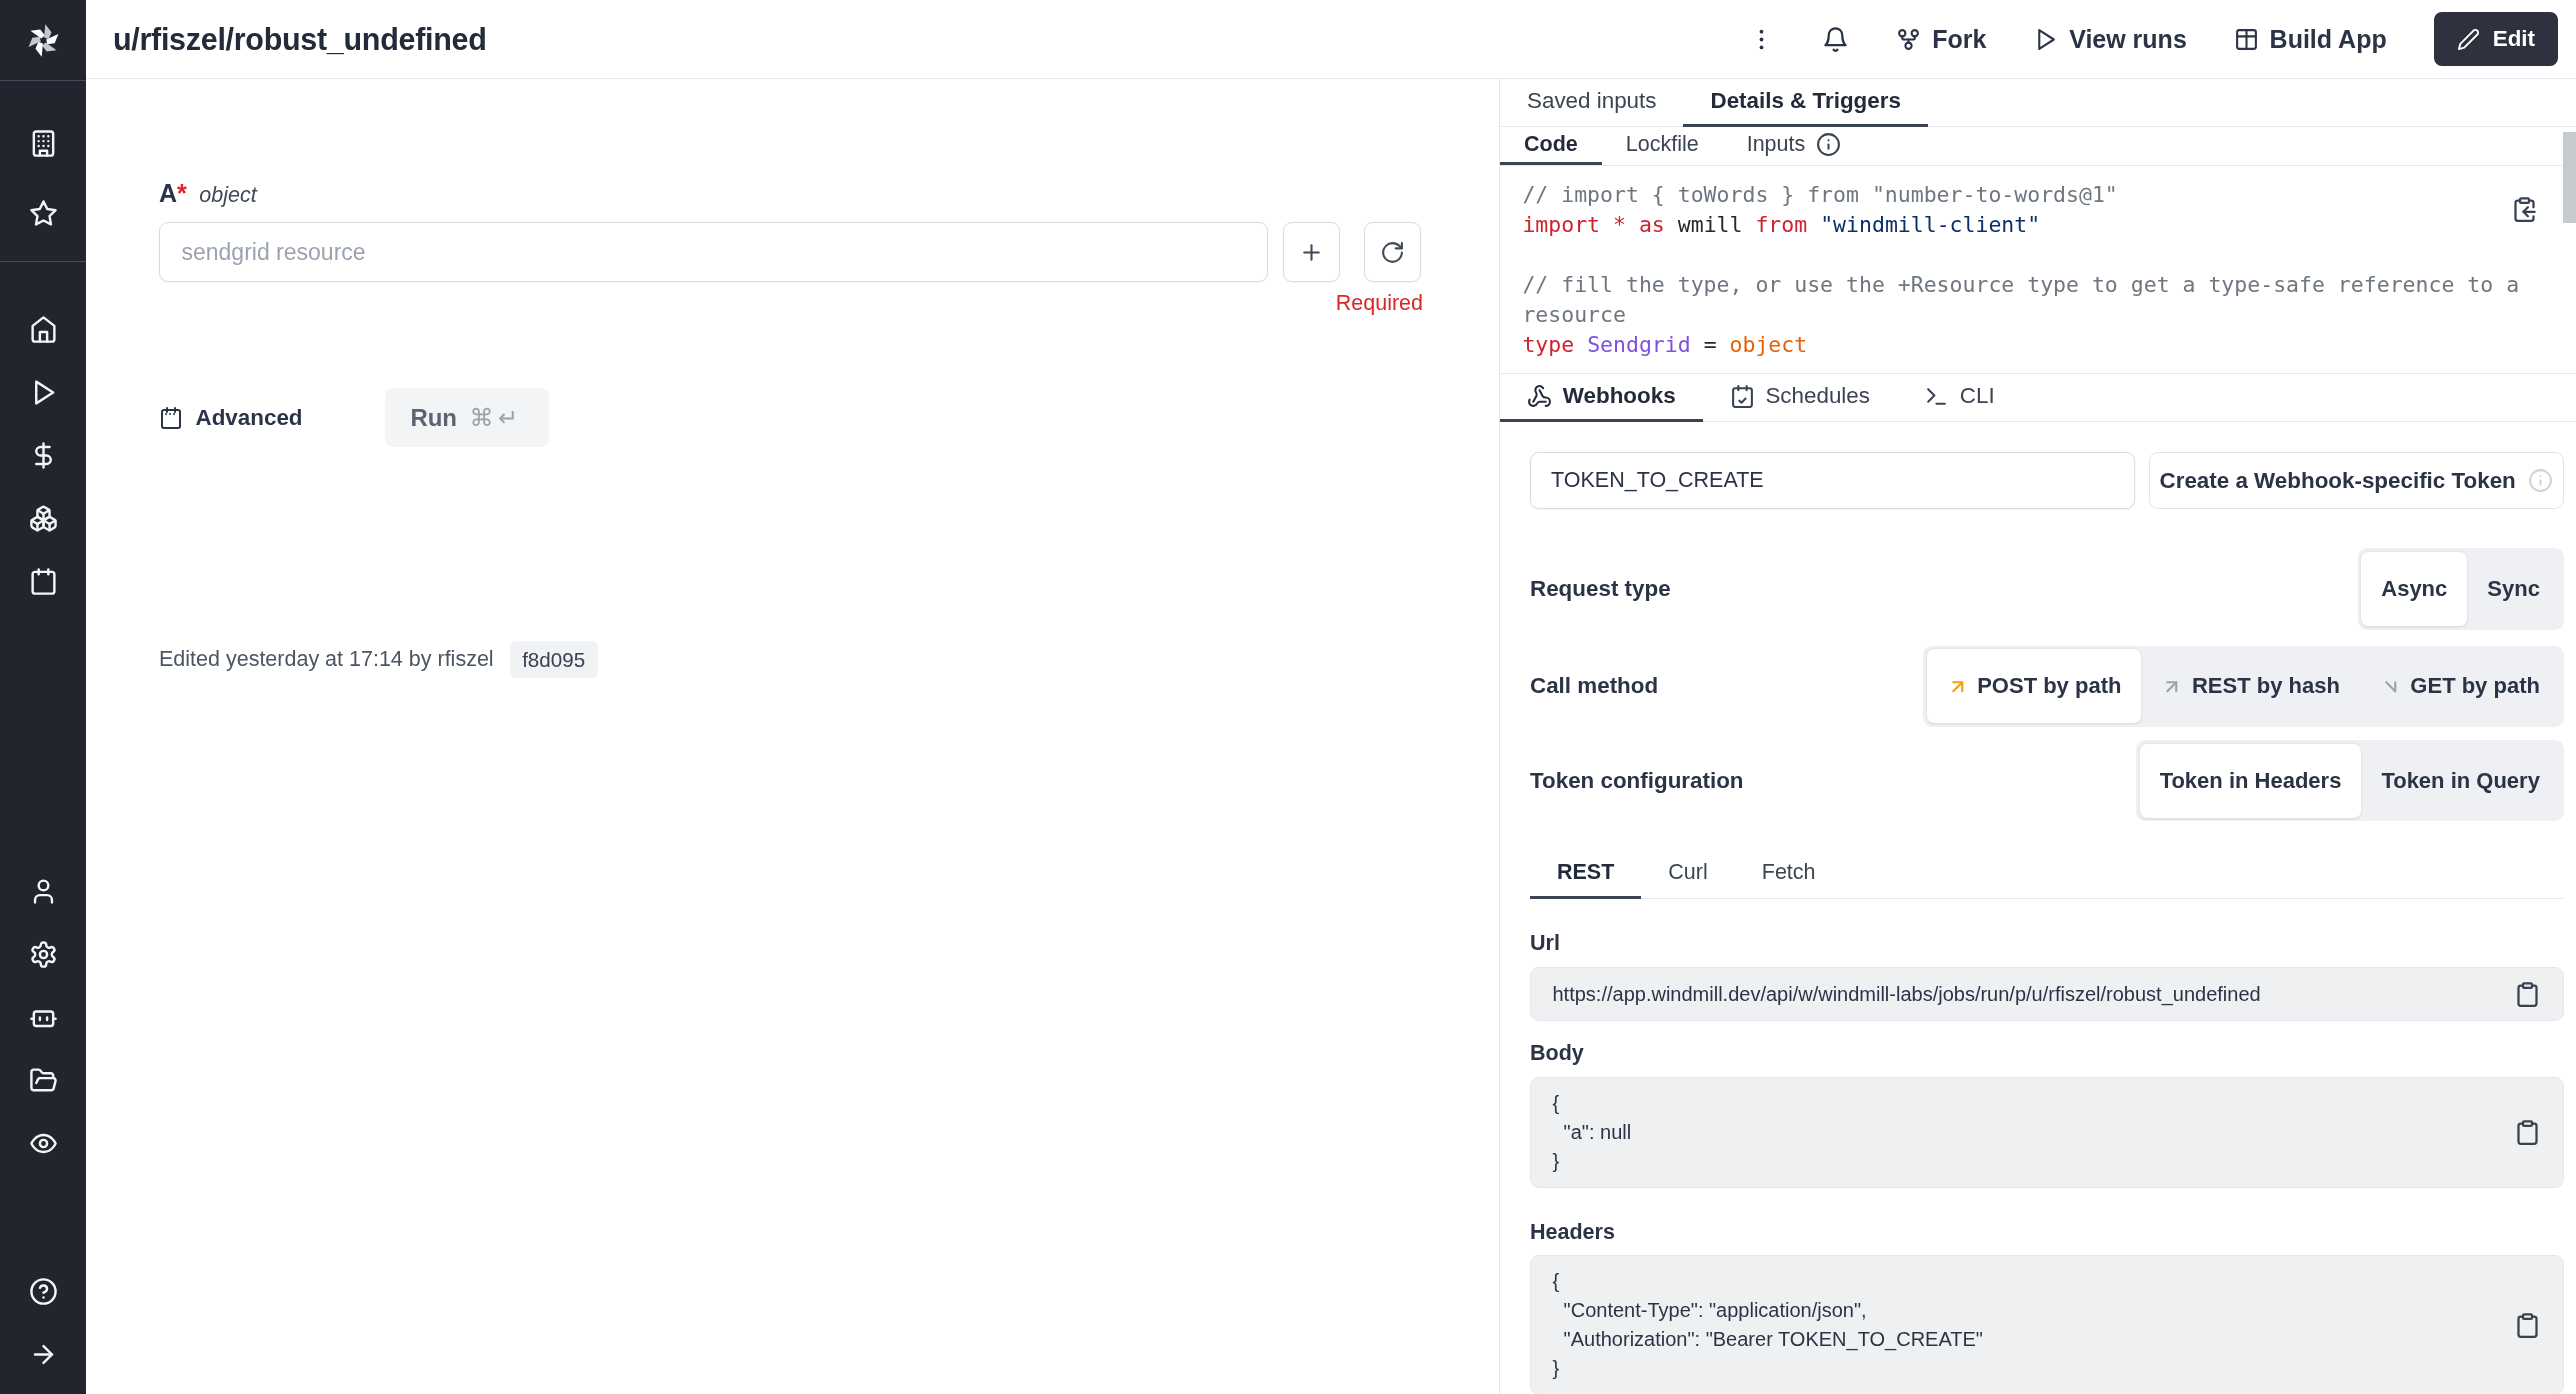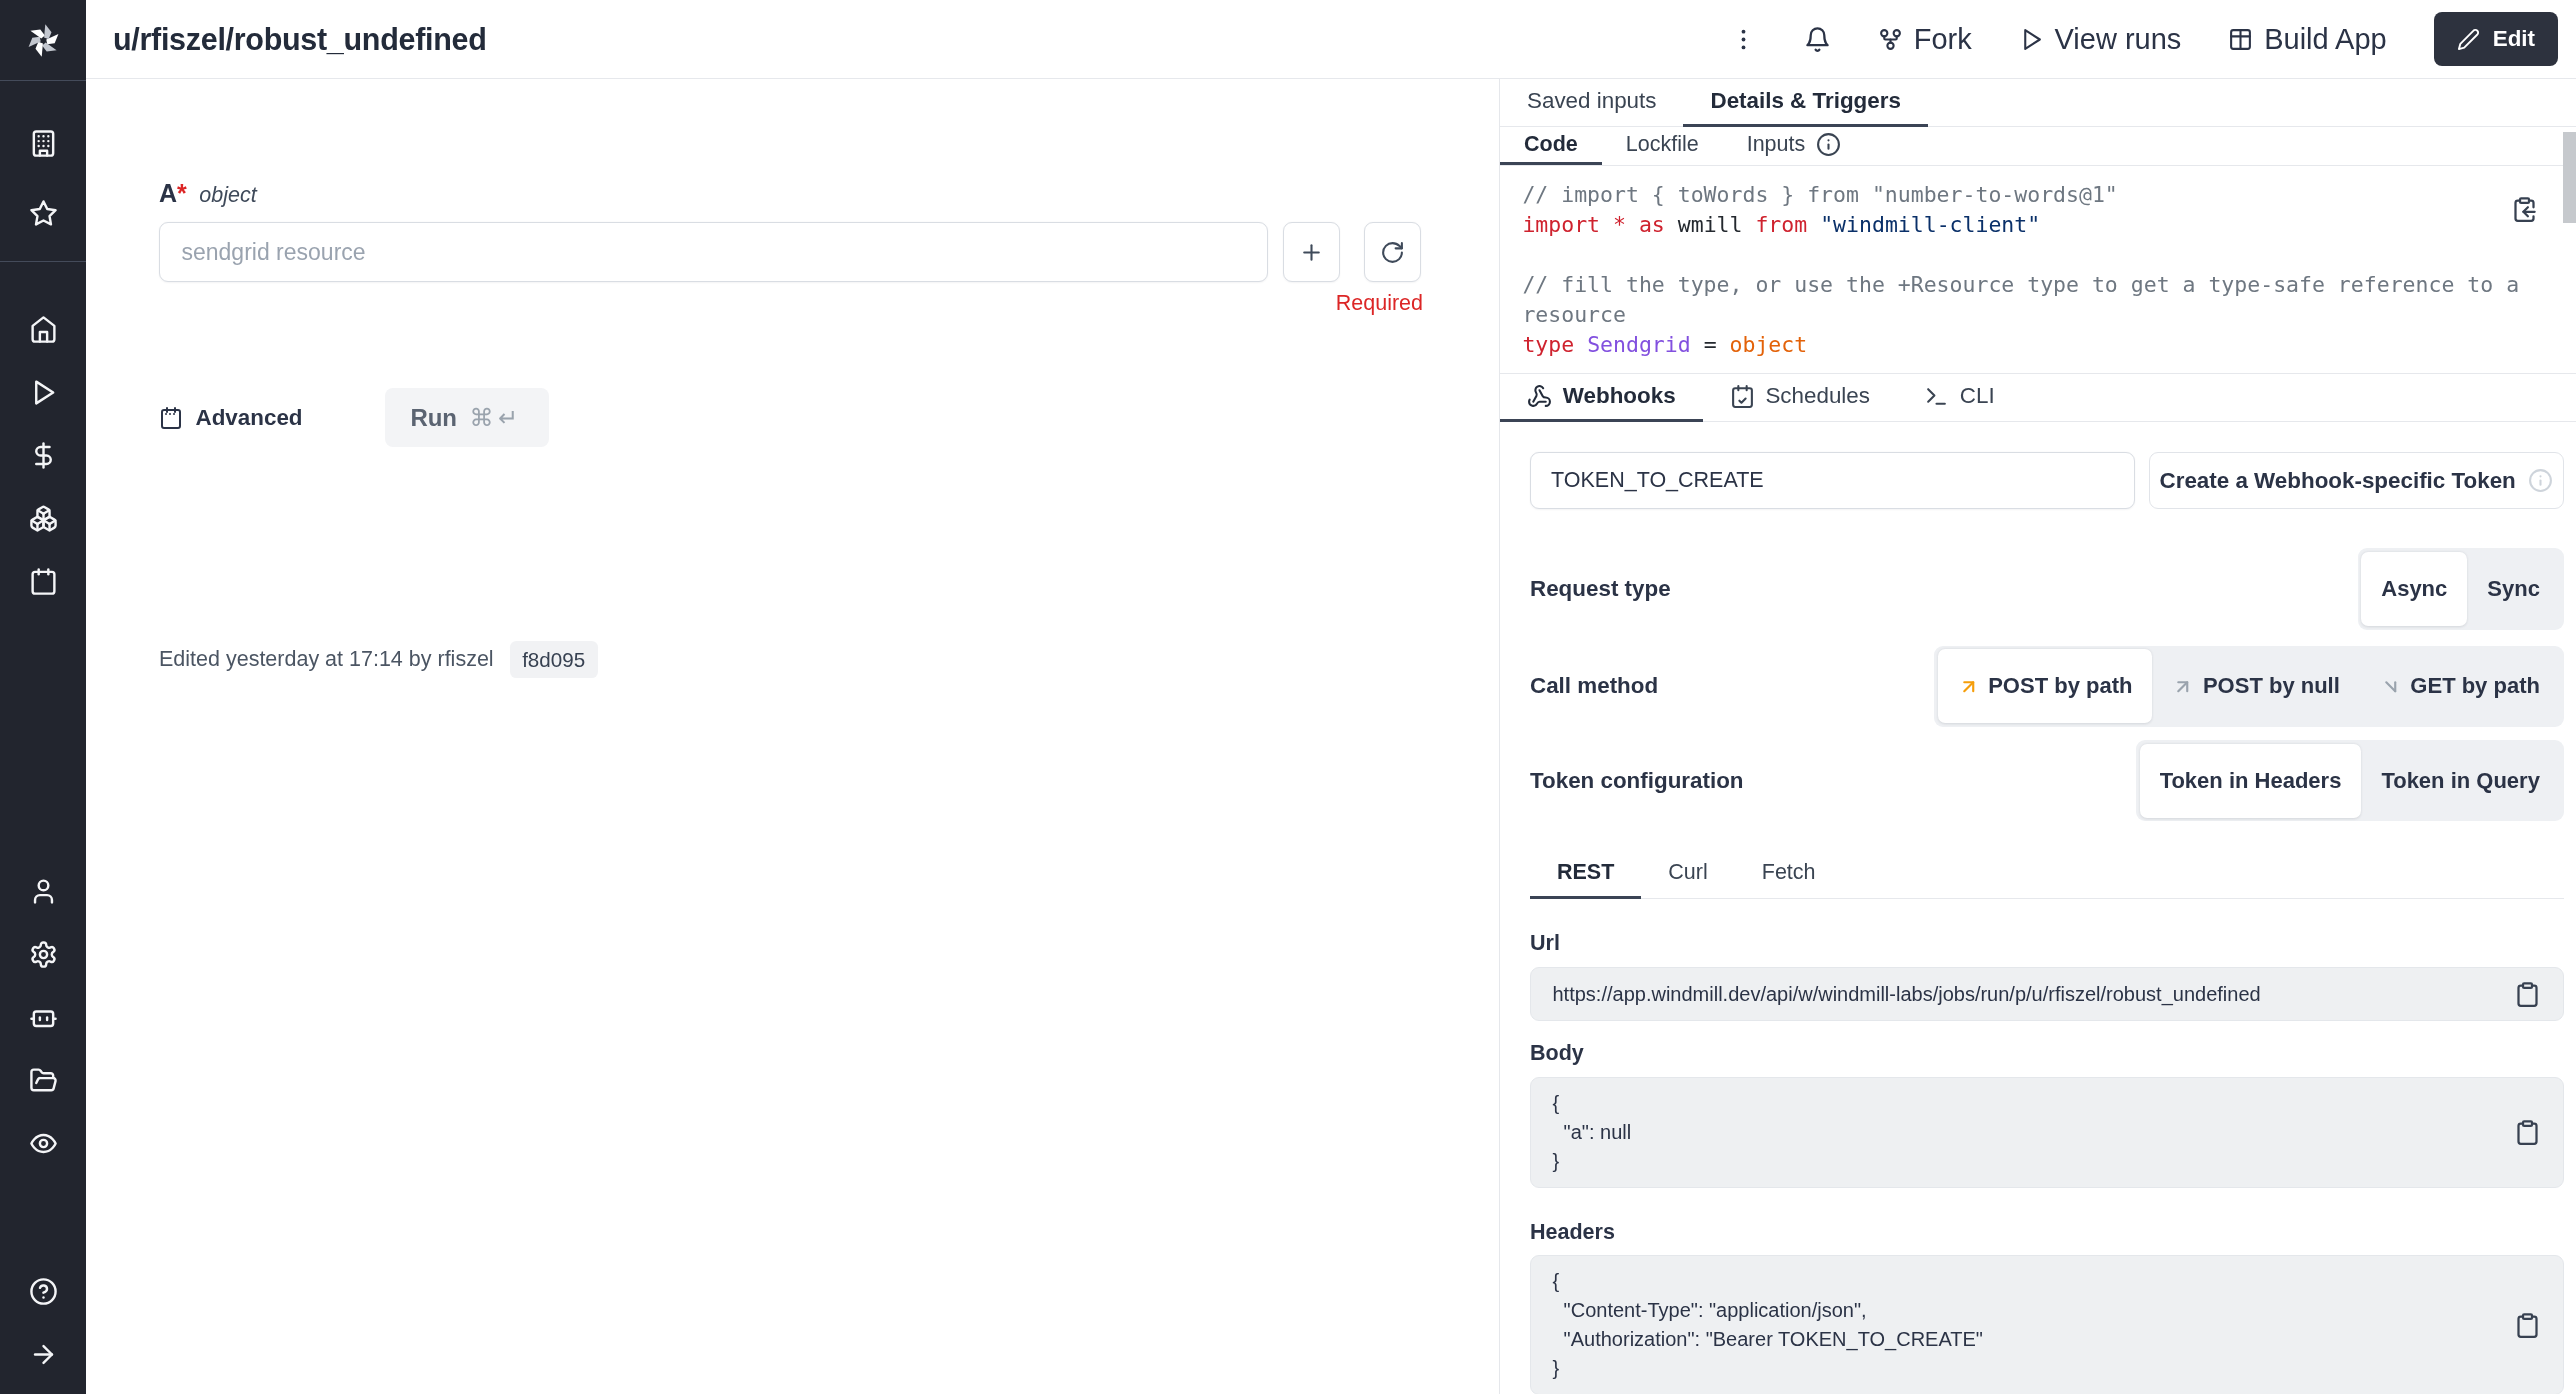--- a/index.html
+++ b/index.html
@@ -18,21 +18,21 @@
   .side-gap2 { height:85px; }
   .sidebar .pad-b { height:9px; }
 
   
   .content { flex:1; display:flex; flex-direction:column; min-width:0; }
   header.topbar { height:79px; display:flex; align-items:center; border-bottom:0.9px solid #e6e8ec; padding:0 18px 0 27px; background:#fff; }
   .page-title { font-size:30.5px; font-weight:bold; color:#232b3a; letter-spacing:-0.3px; }
   .topbar-right { margin-left:auto; display:flex; align-items:center; gap:47px; }
   .icon-btn { display:flex; align-items:center; justify-content:center; color:#2b3346; }
   .icon-btn svg { width:27px; height:27px; }
-  .txt-btn { display:flex; align-items:center; gap:10.8px; font-size:29px; font-weight:400; color:#2b3346; }
+  .txt-btn { display:flex; align-items:center; gap:10.8px; font-size:25px; font-weight:700; color:#2b3346; }
   .txt-btn svg { width:25px; height:25px; }
   .edit-btn { display:flex; align-items:center; gap:13px; background:#2d323e; color:#fff; font-size:22.4px; font-weight:600; border-radius:8px; height:54px; padding:0 23px; }
   .edit-btn svg { width:23px; height:23px; }
 
   .cols { flex:1; display:flex; min-height:0; }
 
   
   .work { width:1413px; flex:none; padding:100px 0 0 73px; }
   .form-w { width:1264px; }
   .arg-label { display:flex; align-items:baseline; gap:12.5px; }
@@ -421,21 +421,21 @@
                     <path d="M7 7h10v10"></path>
                     <path d="M7 17 17 7"></path>
                   </svg>
                 <span>POST by path</span>
               </button>
               <button class="seg">
                 <svg viewBox="0 0 24 24" fill="none" stroke="currentColor" stroke-width="2.4" stroke-linecap="round" stroke-linejoin="round">
                     <path d="M7 7h10v10"></path>
                     <path d="M7 17 17 7"></path>
                   </svg>
-                <span>POST by null</span>
+                <span>REST by hash</span>
               </button>
               <button class="seg">
                 <svg viewBox="0 0 24 24" fill="none" stroke="currentColor" stroke-width="2.4" stroke-linecap="round" stroke-linejoin="round">
                     <path d="m7 7 10 10"></path>
                     <path d="M17 7v10"></path>
                   </svg>
                 <span>GET by path</span>
               </button>
             </div>
           </div>

